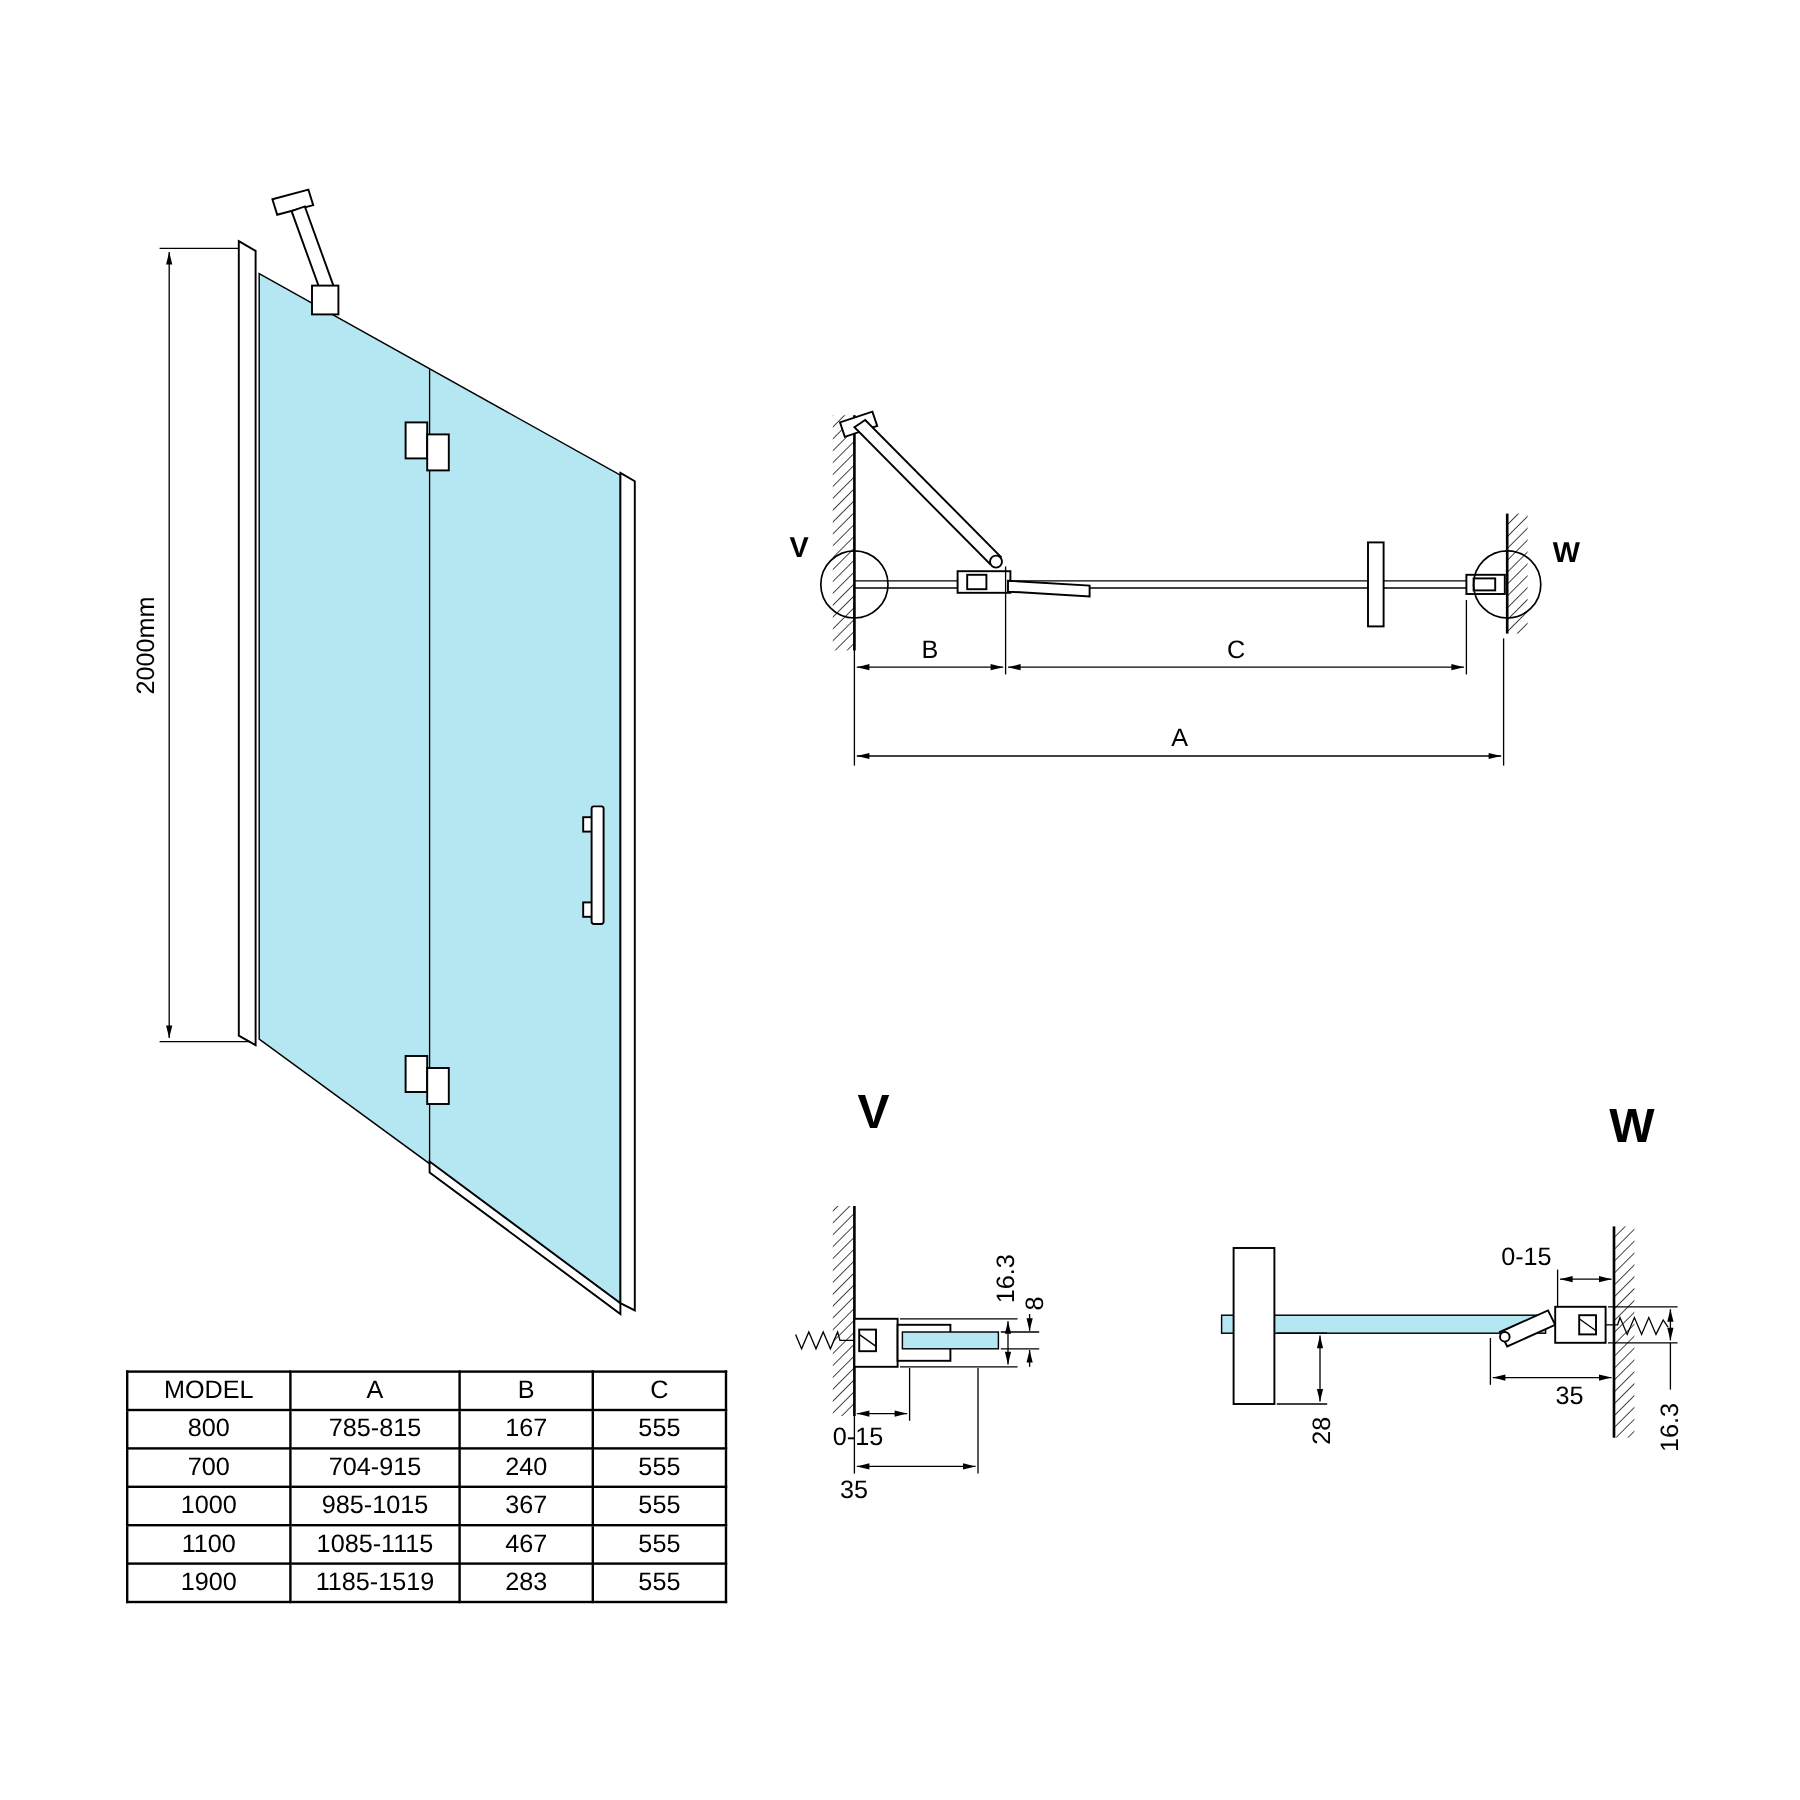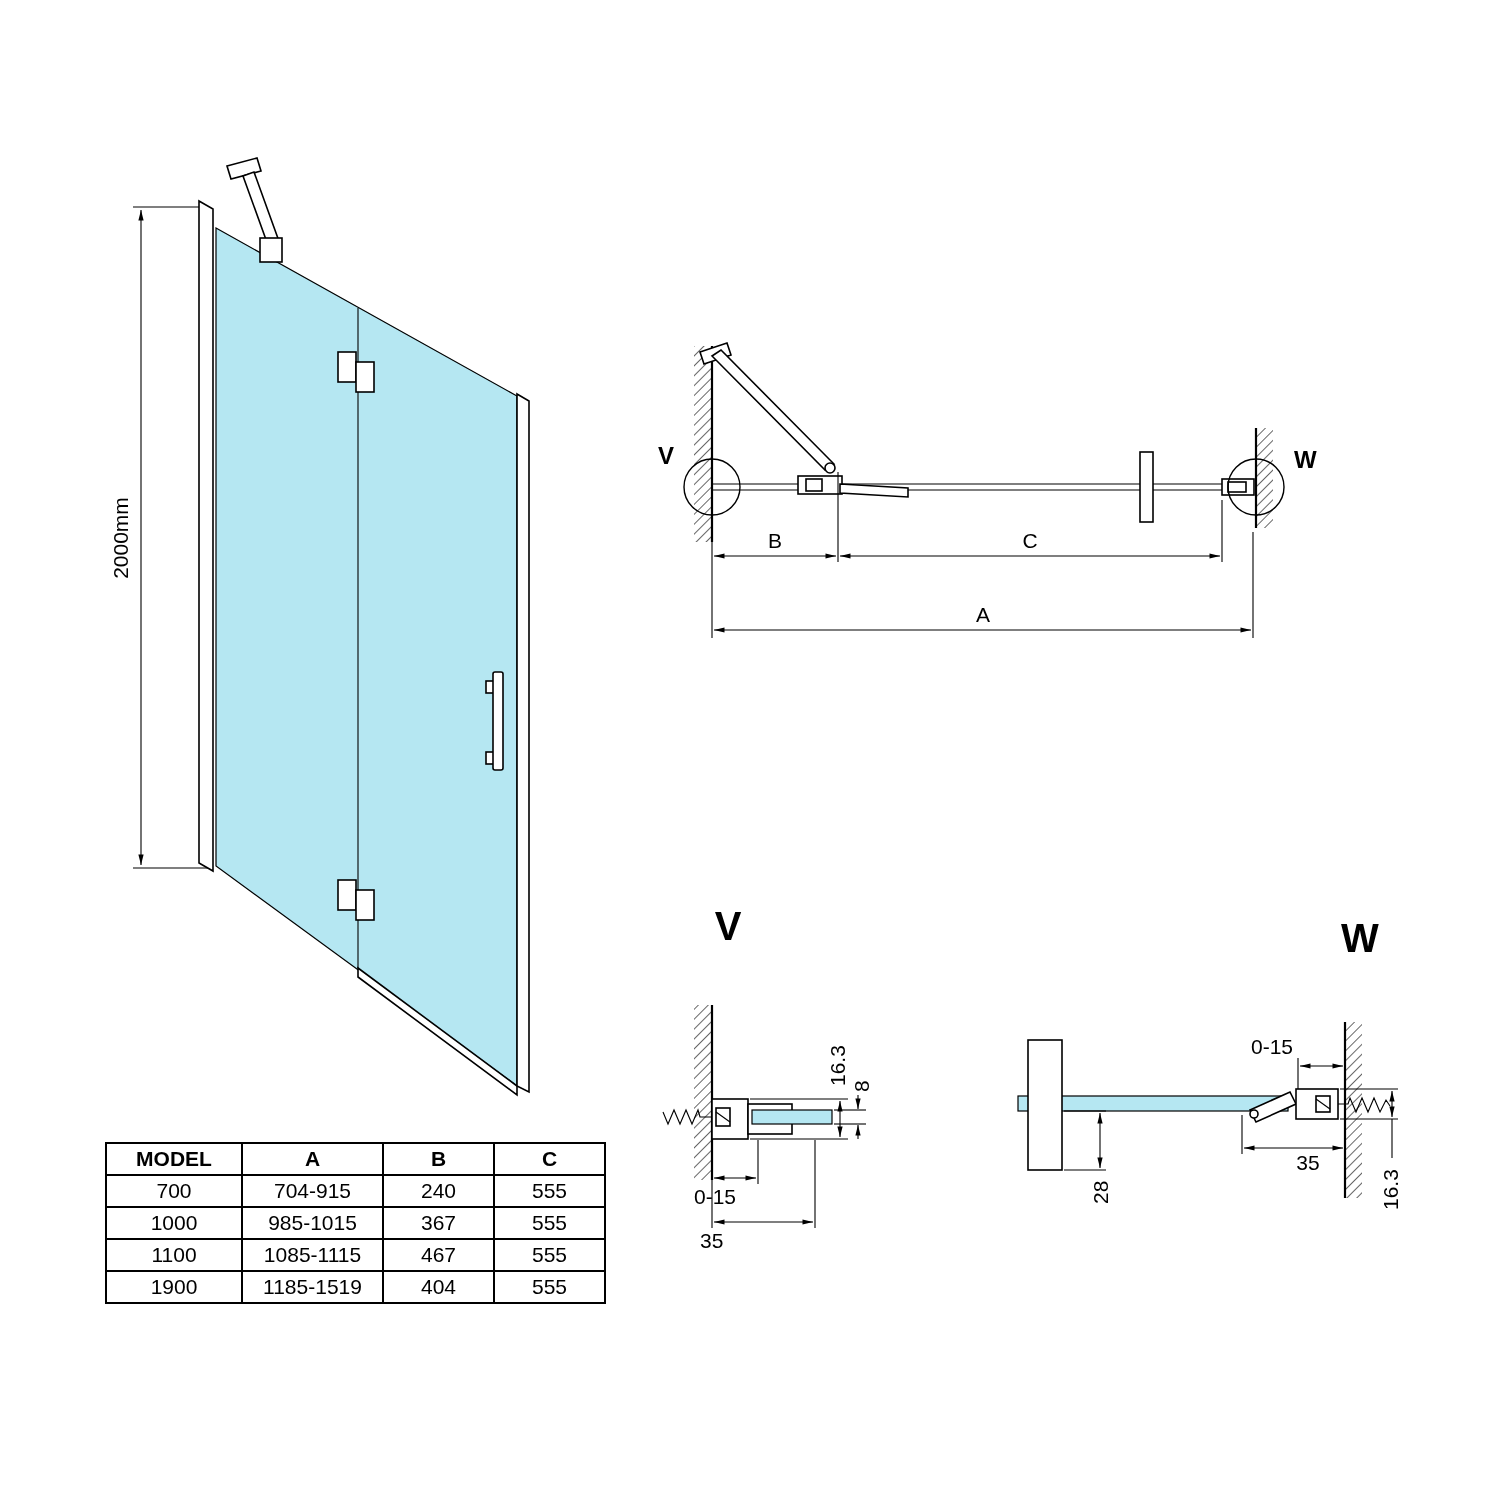--- a/index.html
+++ b/index.html
@@ -12,21 +12,21 @@
   .thin    { stroke:#000; stroke-width:1.1; fill:none; }
   .mid     { stroke:#000; stroke-width:2.2; fill:none; }
   .circleV { fill:none; stroke:#000; stroke-width:1.4; }
   .dimline { stroke:#000; stroke-width:1.1; fill:none; }
   .dim     { font-size:21px; }
   .marker  { font-size:24px; font-weight:bold; }
   .title   { font-size:40px; font-weight:bold; }
   #spec-table { position:absolute; left:105px; top:1142px; border-collapse:collapse; table-layout:fixed; background:#fff; }
   #spec-table th, #spec-table td { border:2px solid #000; height:30px; padding:0 4px; text-align:center;
             font-size:21px; line-height:30px; white-space:nowrap; }
-  #spec-table th { font-weight:bold; }
+  #spec-table th { font-weight:normal; }
   #spec-table td { font-weight:normal; }
   .c-model { width:126px; } .c-a { width:131px; } .c-b { width:101px; } .c-c { width:101px; }
 </style>
 </head>
 <body>
 
 <div id="canvas">
 
 <svg width="1500" height="1500" viewBox="0 0 1500 1500">
   <defs>
@@ -207,39 +207,45 @@
   <thead>
     <tr>
       <th class="c-model">MODEL</th>
       <th class="c-a">A</th>
       <th class="c-b">B</th>
       <th class="c-c">C</th>
     </tr>
   </thead>
   <tbody>
     <tr>
+      <td>800</td>
+      <td>785-815</td>
+      <td>167</td>
+      <td>555</td>
+    </tr>
+    <tr>
       <td>700</td>
       <td>704-915</td>
       <td>240</td>
       <td>555</td>
     </tr>
     <tr>
       <td>1000</td>
       <td>985-1015</td>
       <td>367</td>
       <td>555</td>
     </tr>
     <tr>
       <td>1100</td>
       <td>1085-1115</td>
       <td>467</td>
       <td>555</td>
     </tr>
     <tr>
       <td>1900</td>
       <td>1185-1519</td>
-      <td>404</td>
+      <td>283</td>
       <td>555</td>
     </tr>
   </tbody>
 </table>
 
 </div>
 
 </body></html>

